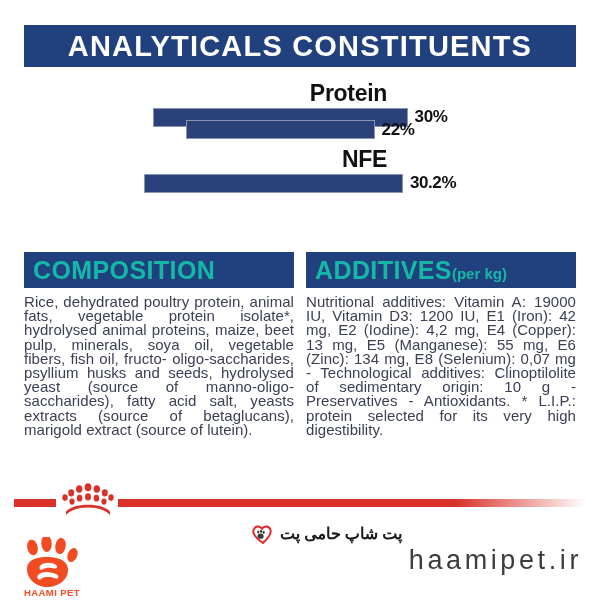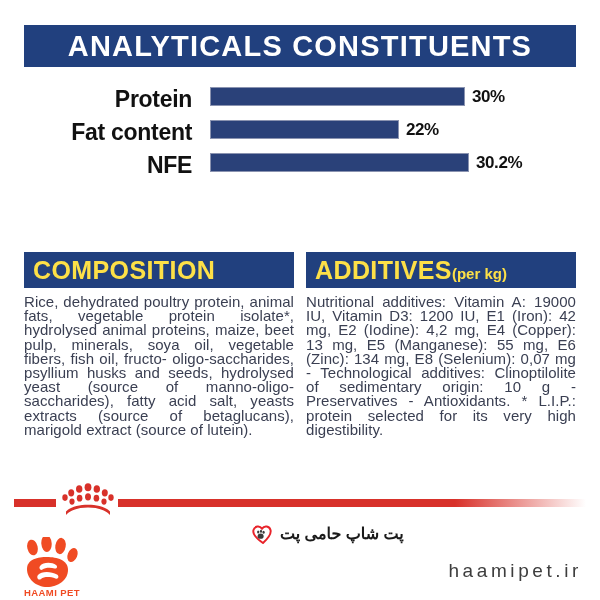--- a/index.html
+++ b/index.html
@@ -52,21 +52,22 @@
   #constituents-chart {
     position: absolute;
     left: 0;
     top: 80px;
     width: 600px;
   }
   .chart-row {
     position: relative;
     height: 33px;
     display: flex;
-    align-items: flex-end;
+    align-items: center;
+    flex-direction: column;
   }
   .chart-label {
     width: 210px;
     text-align: right;
     padding-right: 18px;
     box-sizing: border-box;
     font-size: 23px;
     font-weight: bold;
     color: #111111;
     font-family: "Liberation Sans", sans-serif;
@@ -104,21 +105,21 @@
     display: flex;
     gap: 12px;
     padding: 0 24px;
     box-sizing: border-box;
   }
   .info-col { width: 276px; }
 
   .section-bar {
     height: 36px;
     background: #21407E;
-    color: #fde047;
+    color: #14b8a6;
     display: flex;
     align-items: baseline;
     padding-left: 9px;
     box-sizing: border-box;
   }
   .section-bar .section-title {
     font-size: 25px;
     font-weight: bold;
     letter-spacing: 0.4px;
     line-height: 36px;
@@ -214,26 +215,26 @@
     display: flex;
     align-items: center;
     justify-content: flex-end;
     gap: 6px;
     direction: rtl;
   }
   #farsi-text {
     font-size: 16px;
     font-weight: bold;
     color: #1a1a1a;
-    font-family: Liberation Sans, sans-serif;
+    font-family: Liberation Serif, serif;
     line-height: 22px;
   }
   #domain-text {
-    margin-top: 15px;
-    font-size: 19px;
+    margin-top: 0;
+    font-size: 27px;
     color: #3d3d3d;
     letter-spacing: 3.6px;
     font-family: "Liberation Sans", sans-serif;
     direction: ltr;
   }
 </style>
 </head>
 <body>
 
 <div id="top-panel">
@@ -246,21 +247,20 @@
 
     <div class="chart-row">
       <div class="chart-label">Protein</div>
       <div class="chart-track">
         <div class="chart-bar" style="width:255px"></div>
         <div class="chart-value">30%</div>
       </div>
     </div>
 
     <div class="chart-row">
-      <div class="chart-label">Fat content</div>
       <div class="chart-track">
         <div class="chart-bar" style="width:189px"></div>
         <div class="chart-value">22%</div>
       </div>
     </div>
 
 
     <div class="chart-row">
       <div class="chart-label">NFE</div>
       <div class="chart-track">

